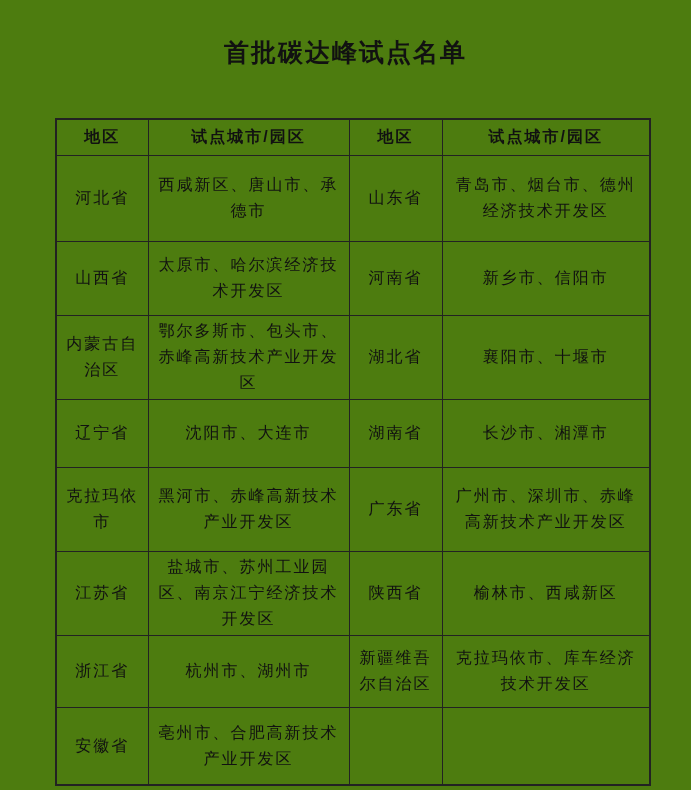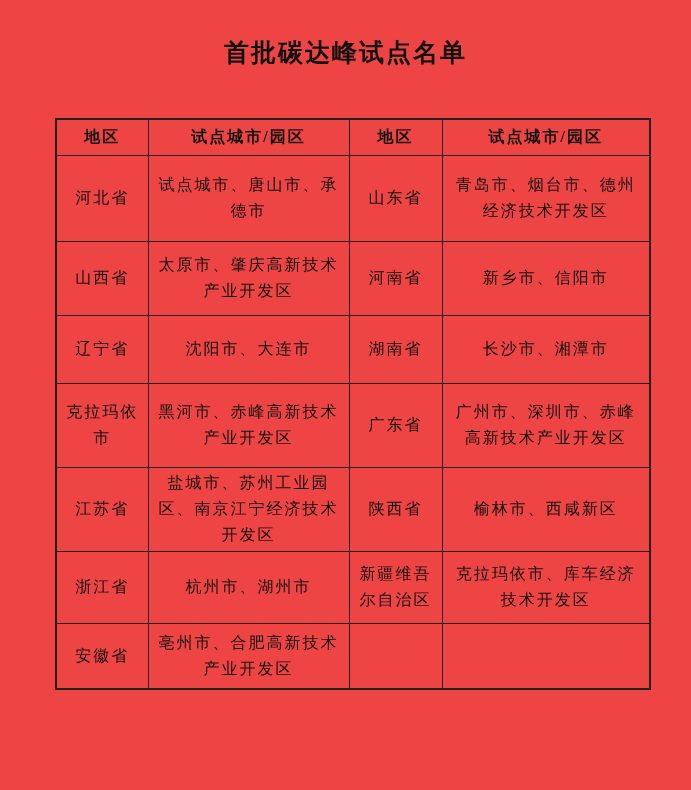--- a/index.html
+++ b/index.html
@@ -5,21 +5,21 @@
   * { box-sizing: border-box; }
   html, body {
     margin: 0;
     padding: 0;
     background: #ffffff;
   }
   .page {
     position: relative;
     width: 691px;
     height: 790px;
-    background: #ef4444;
+    background: #4d7c0f;
     overflow: hidden;
     font-family: "Liberation Serif", "DejaVu Serif", serif;
     color: #111111;
   }
   .doc-title {
     position: absolute;
     top: 36px;
     left: 0;
     width: 100%;
     margin: 0;
@@ -45,21 +45,21 @@
     text-align: center;
     vertical-align: middle;
     padding: 2px 8px;
     font-size: 16px;
     letter-spacing: 2px;
     line-height: 1.65;
     color: #111111;
     overflow: hidden;
   }
   table.pilot-table th {
-    font-family: Liberation Serif, serif;
+    font-family: Liberation Sans, sans-serif;
     font-weight: bold;
     font-size: 16px;
   }
   table.pilot-table td {
     font-family: "Liberation Serif", "DejaVu Serif", serif;
   }
   col.c-region-l { width: 92px; }
   col.c-cities-l { width: 201px; }
   col.c-region-r { width: 93px; }
   col.c-cities-r { width: 208px; }
@@ -82,29 +82,35 @@
       <tr style="height:36px;">
         <th>地区</th>
         <th>试点城市/园区</th>
         <th>地区</th>
         <th>试点城市/园区</th>
       </tr>
     </thead>
     <tbody>
       <tr style="height:86px;margin-top:32px;">
         <td>河北省</td>
-        <td>试点城市、唐山市、承德市</td>
+        <td>西咸新区、唐山市、承德市</td>
         <td>山东省</td>
         <td>青岛市、烟台市、德州经济技术开发区</td>
       </tr>
       <tr style="height:74px;">
         <td>山西省</td>
-        <td>太原市、肇庆高新技术产业开发区</td>
+        <td>太原市、哈尔滨经济技术开发区</td>
         <td>河南省</td>
         <td>新乡市、信阳市</td>
+      </tr>
+      <tr style="height:84px;">
+        <td>内蒙古自治区</td>
+        <td>鄂尔多斯市、包头市、赤峰高新技术产业开发区</td>
+        <td>湖北省</td>
+        <td>襄阳市、十堰市</td>
       </tr>
       <tr style="height:68px;padding-left:15px;">
         <td>辽宁省</td>
         <td>沈阳市、大连市</td>
         <td>湖南省</td>
         <td>长沙市、湘潭市</td>
       </tr>
       <tr style="height:84px;">
         <td>克拉玛依市</td>
         <td>黑河市、赤峰高新技术产业开发区</td>
@@ -116,21 +122,21 @@
         <td>盐城市、苏州工业园区、南京江宁经济技术开发区</td>
         <td>陕西省</td>
         <td>榆林市、西咸新区</td>
       </tr>
       <tr style="height:72px;">
         <td>浙江省</td>
         <td>杭州市、湖州市</td>
         <td>新疆维吾尔自治区</td>
         <td>克拉玛依市、库车经济技术开发区</td>
       </tr>
-      <tr style="height:66px;margin-top:36px;">
+      <tr style="height:78px;margin-top:36px;">
         <td>安徽省</td>
         <td>亳州市、合肥高新技术产业开发区</td>
         <td></td>
         <td></td>
       </tr>
     </tbody>
   </table>
 
 </div>
 

